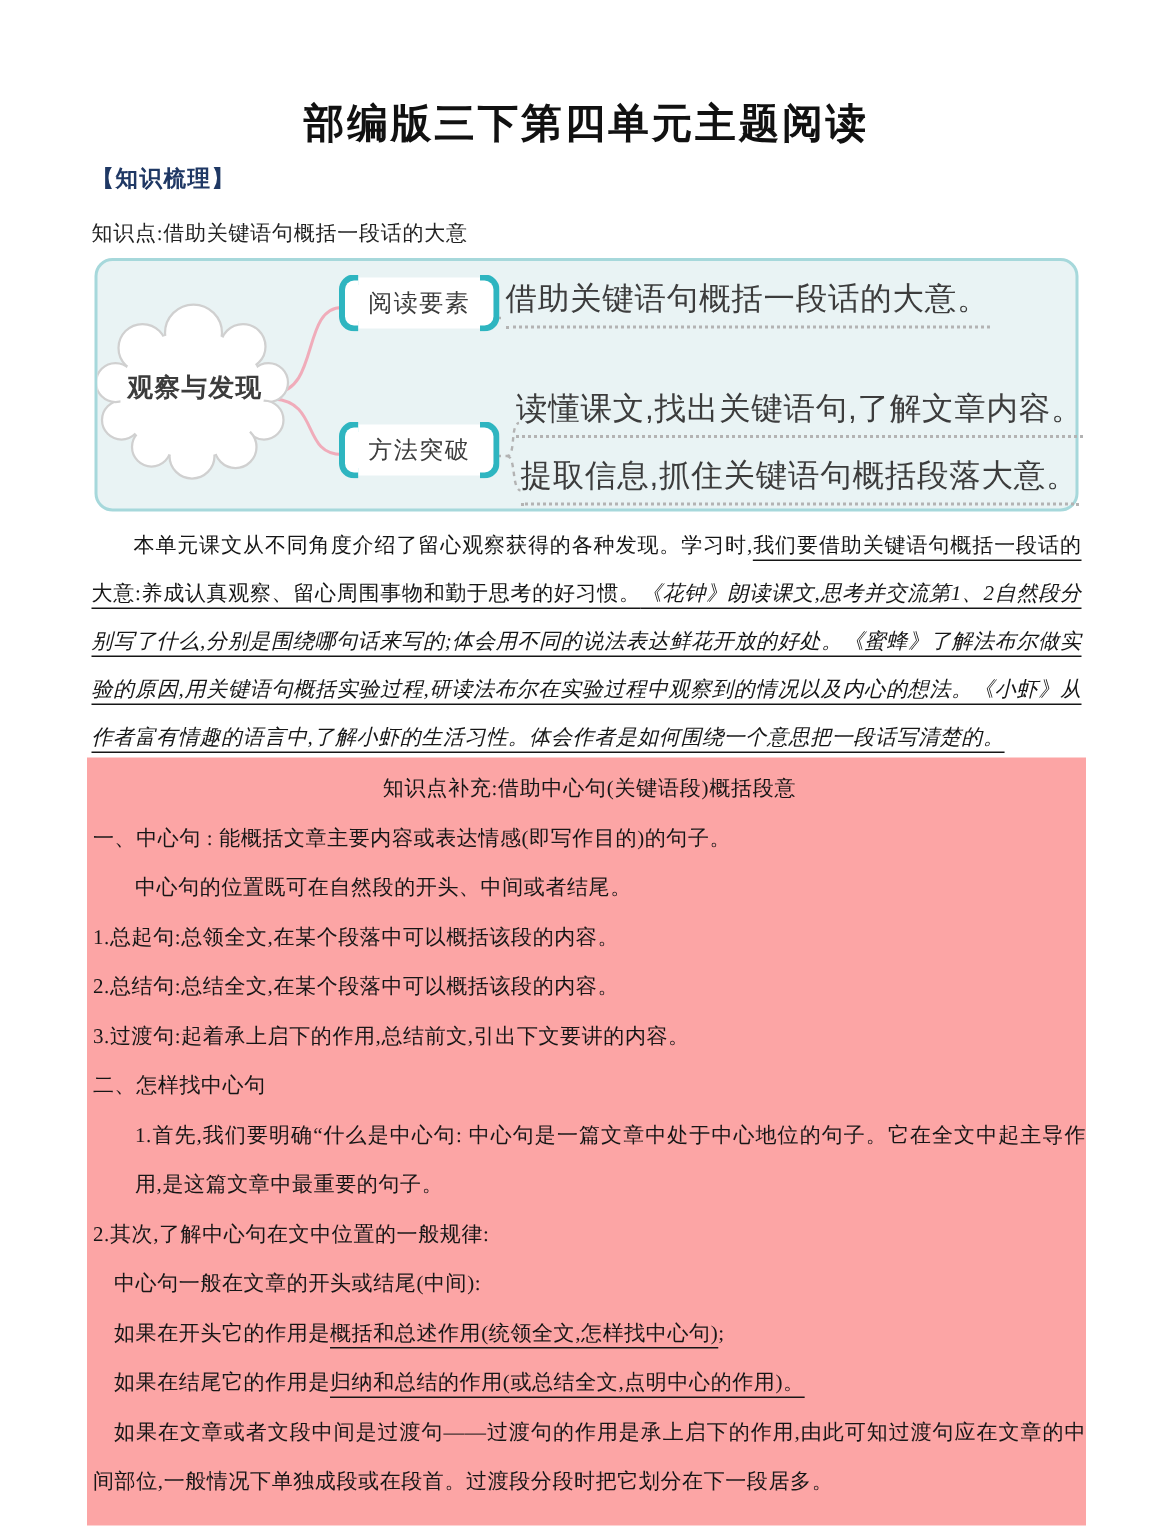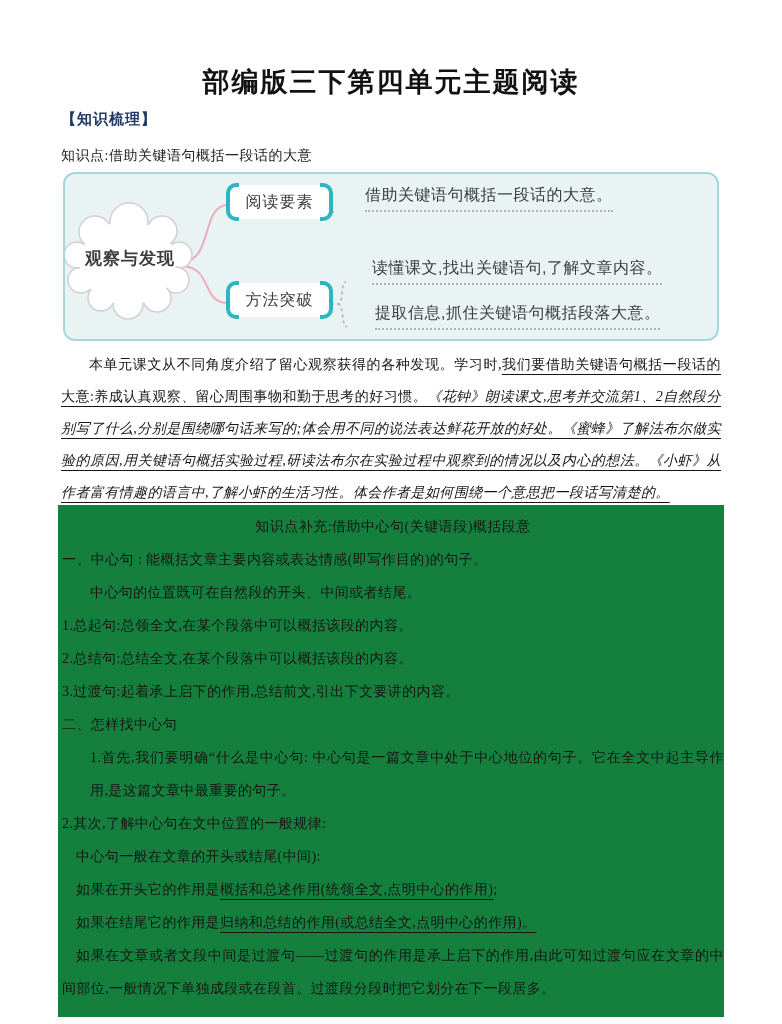--- a/index.html
+++ b/index.html
@@ -34,38 +34,38 @@
     position:absolute; left:165px; width:99px; height:34px; background:#ffffff;
     display:flex; align-items:center; justify-content:center; border-radius:6px;
     font-family:"Liberation Sans","DejaVu Sans",sans-serif; font-size:16px; color:#3c3c3c;
     letter-spacing:1px; box-sizing:border-box;
   }
   .mm-node .bk { position:absolute; top:-2px; bottom:-2px; width:13px; box-sizing:border-box; }
   .mm-node .bk-l { left:-4px;  border:4px solid #2eb5c0; border-right:none; border-radius:10px 0 0 10px; }
   .mm-node .bk-r { right:-4px; border:4px solid #2eb5c0; border-left:none;  border-radius:0 10px 10px 0; }
   .bubble {
     position:absolute; font-family:"Liberation Sans","DejaVu Sans",sans-serif;
-    font-size:16px; color:#3c3c3c; letter-spacing:0.5px;
-    border-bottom:2px dotted #b3b3b3; padding-bottom:4px; white-space:nowrap;margin-left:28px;
+    font-size:21px; color:#3c3c3c; letter-spacing:0.5px;
+    border-bottom:2px dotted #b3b3b3; padding-bottom:4px; white-space:nowrap;
   }
   .bubble1 { left:272px; top:11px; }
   .bubble2 { left:279px; top:84px; }
   .bubble3 { left:282px; top:129px; }
   
   .intro-para {
     position:absolute; left:61px; top:349px; width:660px;
     font-size:14px; line-height:32px; text-align:justify; text-indent:2em;
     letter-spacing:0.4px; color:#161616;
   }
   .u-solid { text-decoration:underline; text-decoration-thickness:1px; text-underline-offset:5px; }
   .seg-italic { font-style:italic;margin-top:45px; }
   
   .supplement {
     position:absolute; left:58px; top:505px; width:666px; box-sizing:border-box;
-    background:#15803d; padding:5px 0 12px 4px; font-size:14px; color:#161616;
+    background:#fca5a5; padding:5px 0 12px 4px; font-size:14px; color:#161616;
   }
   .sup-title { text-align:center; line-height:33px; letter-spacing:0.5px; }
   .sup-line  { line-height:33px; text-align:justify; letter-spacing:0.4px; }
   .sup-line .u {
     text-decoration:underline; text-decoration-thickness:1px; text-underline-offset:5px;
   }
 </style>
 </head>
 <body>
 
@@ -130,19 +130,19 @@
     <div>
         <div class="sup-line" style="text-indent: 0em;">一、中心句 : 能概括文章主要内容或表达情感(即写作目的)的句子。</div>
         <div class="sup-line" style="text-indent: 2em;">中心句的位置既可在自然段的开头、中间或者结尾。</div>
         <div class="sup-line" style="text-indent: 0em;">1.总起句:总领全文,在某个段落中可以概括该段的内容。</div>
         <div class="sup-line" style="text-indent: 0em;">2.总结句:总结全文,在某个段落中可以概括该段的内容。</div>
         <div class="sup-line" style="text-indent: 0em;">3.过渡句:起着承上启下的作用,总结前文,引出下文要讲的内容。</div>
         <div class="sup-line" style="text-indent: 0em;">二、怎样找中心句</div>
         <div class="sup-line" style="text-indent: 0em; margin-left: 28px;">1.首先,我们要明确“什么是中心句: 中心句是一篇文章中处于中心地位的句子。它在全文中起主导作用,是这篇文章中最重要的句子。</div>
         <div class="sup-line" style="text-indent: 0em;">2.其次,了解中心句在文中位置的一般规律:</div>
         <div class="sup-line" style="text-indent: 1em;">中心句一般在文章的开头或结尾(中间):</div>
-        <div class="sup-line" style="text-indent: 1em;"><span>如果在开头它的作用是</span><span class="u">概括和总述作用(统领全文,点明中心的作用)</span><span>;</span></div>
+        <div class="sup-line" style="text-indent: 1em;"><span>如果在开头它的作用是</span><span class="u">概括和总述作用(统领全文,怎样找中心句)</span><span>;</span></div>
         <div class="sup-line" style="text-indent: 1em;"><span>如果在结尾它的作用是</span><span class="u">归纳和总结的作用(或总结全文,点明中心的作用)。</span><span></span></div>
         <div class="sup-line" style="text-indent: 1em;">如果在文章或者文段中间是过渡句——过渡句的作用是承上启下的作用,由此可知过渡句应在文章的中间部位,一般情况下单独成段或在段首。过渡段分段时把它划分在下一段居多。</div>
       </div>
   </div>
 
 </div>
 
 </body></html>

